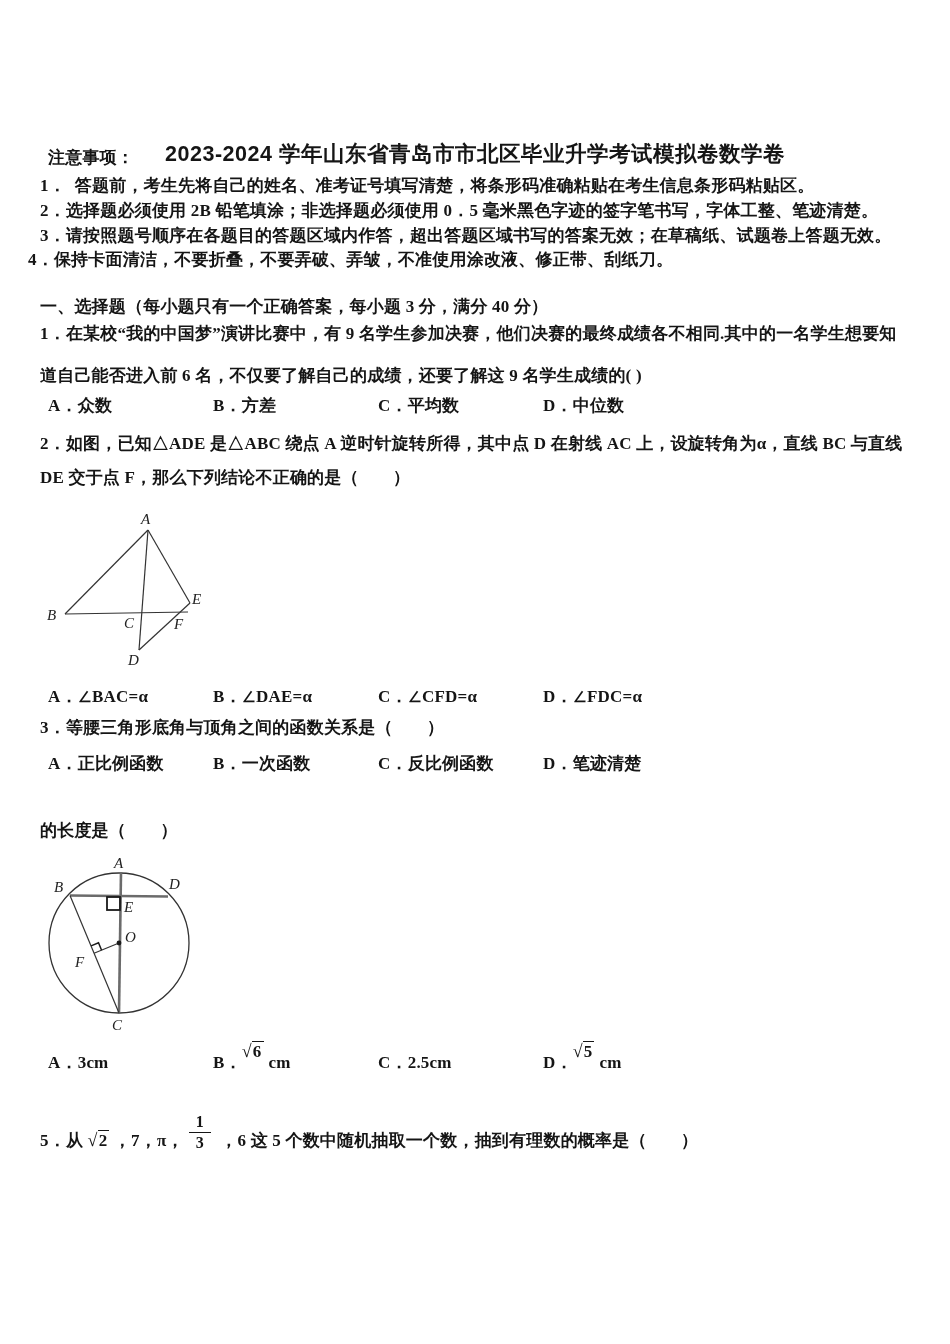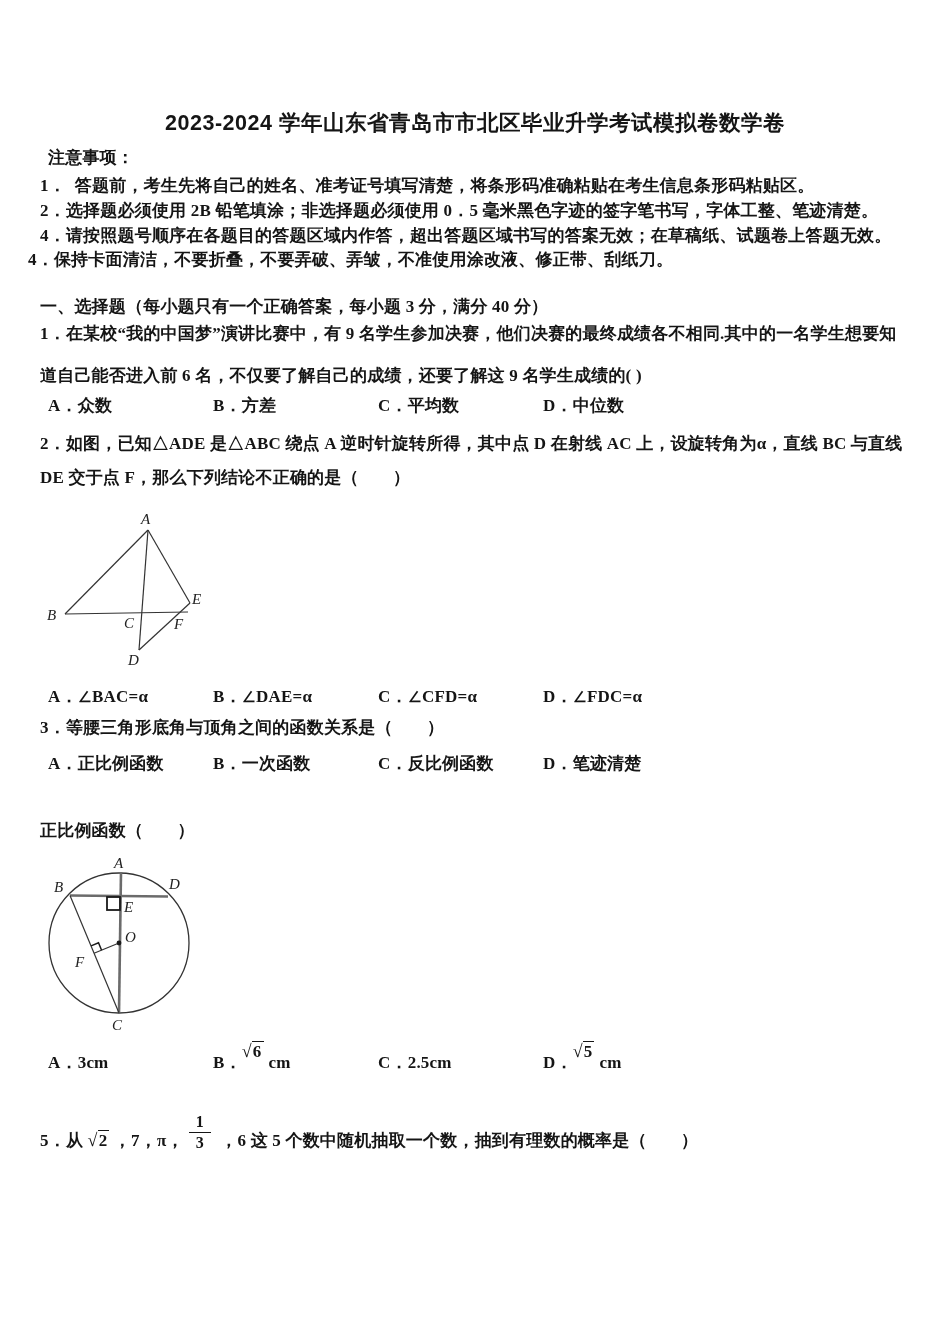--- a/index.html
+++ b/index.html
@@ -1,21 +1,21 @@
 <!DOCTYPE html>
 <html><head>
 <meta charset="utf-8">
 <style>
   html,body{margin:0;padding:0;background:#ffffff;}
   .page{position:relative;width:950px;height:1344px;background:#ffffff;overflow:hidden;
         font-family:"Liberation Serif",serif;color:#151515;}
   .t{position:absolute;font-weight:700;font-size:17px;line-height:1.35;white-space:pre;
      letter-spacing:0.2px;color:#151515;}
   .title{position:absolute;left:0;right:0;text-align:center;font-family:"Liberation Sans",sans-serif;
-     font-weight:700;font-size:21.5px;letter-spacing:0.5px;}
+     font-weight:700;font-size:21.5px;letter-spacing:0.5px;margin-top:31px;}
   .opt-row{position:absolute;left:0;top:0;width:950px;height:34px;}
   .opt{position:absolute;font-weight:700;font-size:17px;white-space:pre;letter-spacing:0.2px;}
   .c1{left:48px}.c2{left:213px}.c3{left:378px}.c4{left:543px}
   .radical{display:inline-block;white-space:nowrap;}
   .sqrt-sign{font-weight:400;font-size:18px;}
   .radicand{border-top:1.7px solid #151515;padding:0 2px 0 1px;}
   .raised{position:relative;top:-11px;margin-right:5px;}
   .frac{display:inline-block;text-align:center;vertical-align:middle;position:relative;top:-9px;
         line-height:1.15;margin:0 5px;font-size:16px;}
   .frac .num{display:block;border-bottom:1.7px solid #151515;padding:0 7px 1px;}
@@ -26,21 +26,21 @@
 </head>
 <body>
 
 <div class="page">
 
   <div class="title" style="top:108px">2023-2024 学年山东省青岛市市北区毕业升学考试模拟卷数学卷</div>
 
   <div class="t" style="left:48px;top:147px">注意事项：</div>
   <div class="t" style="left:40px;top:175px">1．  答题前，考生先将自己的姓名、准考证号填写清楚，将条形码准确粘贴在考生信息条形码粘贴区。</div>
   <div class="t" style="left:40px;top:200px">2．选择题必须使用 2B 铅笔填涂；非选择题必须使用 0．5 毫米黑色字迹的签字笔书写，字体工整、笔迹清楚。</div>
-  <div class="t" style="left:40px;top:225px">4．请按照题号顺序在各题目的答题区域内作答，超出答题区域书写的答案无效；在草稿纸、试题卷上答题无效。</div>
+  <div class="t" style="left:40px;top:225px">3．请按照题号顺序在各题目的答题区域内作答，超出答题区域书写的答案无效；在草稿纸、试题卷上答题无效。</div>
   <div class="t" style="left:28px;top:249px">4．保持卡面清洁，不要折叠，不要弄破、弄皱，不准使用涂改液、修正带、刮纸刀。</div>
 
   <div class="t" style="left:40px;top:296px">一、选择题（每小题只有一个正确答案，每小题 3 分，满分 40 分）</div>
 
   <div class="t" style="left:40px;top:323px">1．在某校“我的中国梦”演讲比赛中，有 9 名学生参加决赛，他们决赛的最终成绩各不相同.其中的一名学生想要知</div>
   <div class="t" style="left:40px;top:365px">道自己能否进入前 6 名，不仅要了解自己的成绩，还要了解这 9 名学生成绩的( )</div>
   <div class="opt-row" style="top:394px">
     <span class="opt c1">A．众数</span>
     <span class="opt c2">B．方差</span>
     <span class="opt c3">C．平均数</span>
@@ -74,21 +74,21 @@
   </div>
 
   <div class="t" style="left:40px;top:717px">3．等腰三角形底角与顶角之间的函数关系是（　　）</div>
   <div class="opt-row" style="top:752px">
     <span class="opt c1">A．正比例函数</span>
     <span class="opt c2">B．一次函数</span>
     <span class="opt c3">C．反比例函数</span>
     <span class="opt c4">D．笔迹清楚</span>
   </div>
 
-  <div class="t" style="left:40px;top:820px">正比例函数（　　）</div>
+  <div class="t" style="left:40px;top:820px">的长度是（　　）</div>
 
   <svg style="left:40px;top:852px" width="170" height="185" viewBox="0 0 170 185">
     <circle cx="79" cy="91" r="70" stroke="#333" stroke-width="1.3" fill="none"></circle>
     <line x1="81" y1="20" x2="79" y2="161" stroke="#6b6b6b" stroke-width="2.6"></line>
     <line x1="30" y1="43.5" x2="128" y2="44.5" stroke="#6b6b6b" stroke-width="2.6"></line>
     <rect x="67" y="45" width="13" height="13" stroke="#1a1a1a" stroke-width="1.8" fill="none"></rect>
     <line x1="30" y1="43.5" x2="79" y2="161" stroke="#333" stroke-width="1.2"></line>
     <line x1="79" y1="91" x2="54" y2="101.3" stroke="#333" stroke-width="1.2"></line>
     <path d="M 51.1 93.9 L 58.5 90.8 L 61.6 98.2" stroke="#1a1a1a" stroke-width="1.5" fill="none"></path>
     <circle cx="79" cy="91" r="2.4" fill="#1a1a1a"></circle>

